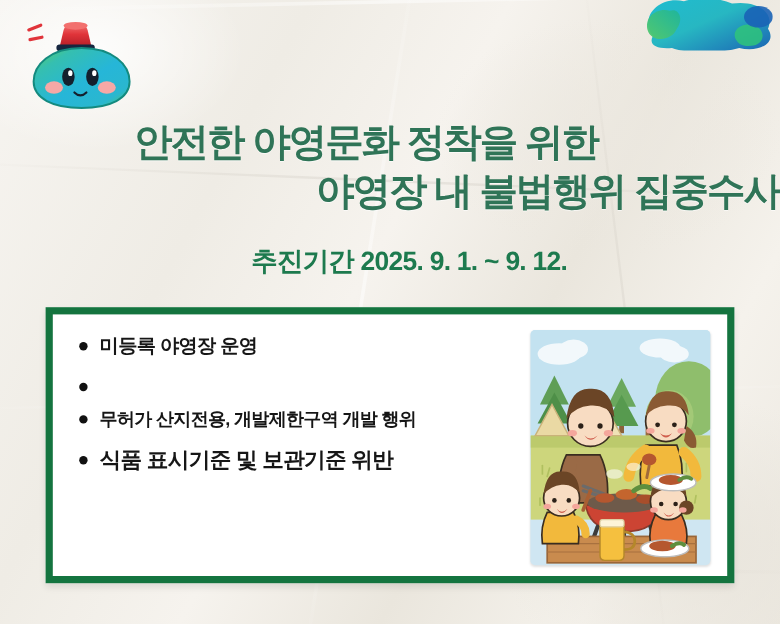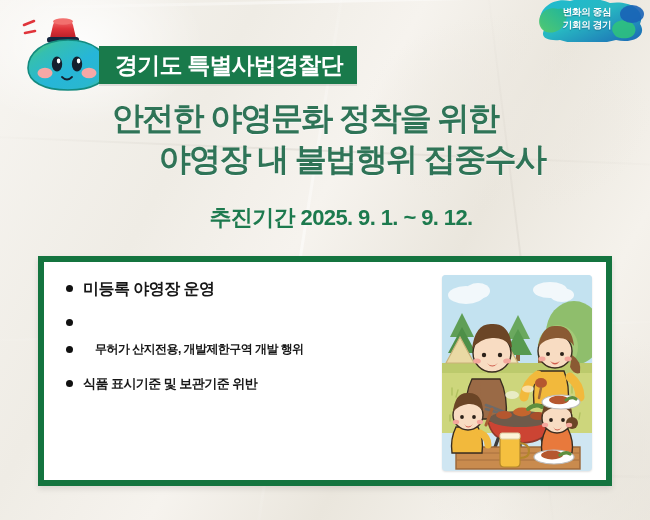--- a/index.html
+++ b/index.html
@@ -57,21 +57,21 @@
   }
 
   
   #title-block{position:absolute;left:0;right:0;top:98px;text-align:center;}
   #title-block .line{
     color:#2f7457;font-weight:700;letter-spacing:-1.6px;
     font-size:32px;line-height:41px;white-space:nowrap;
     text-shadow:0 1px 0 rgba(255,255,255,.6);
   }
   #title-block .line1{padding-right:40px;}
-  #title-block .line2{padding-left:54px;}
+  #title-block .line2{padding-left:54px;text-align:right;}
 
   
   #period{
     position:absolute;left:0;right:0;top:203px;text-align:center;
     color:#1d7a4e;font-weight:700;font-size:22px;letter-spacing:-.6px;
     white-space:nowrap;
     margin-left:32px;
   }
 
   
@@ -94,22 +94,22 @@
     width:7px;height:7px;border-radius:50%;background:#111111;
     margin:7px 10px 0 0;flex:0 0 auto;
   }
   .bullet .btxt{
     color:#161616;font-weight:700;font-size:15px;line-height:21px;
     letter-spacing:-.55px;white-space:nowrap;
   }
   .bullet.b1 .btxt{font-size:16px;}
   .bullet.b2 .btxt{font-size:15.5px;}
   .bullet.b3 .btxt{font-size:15px;}
-  .bullet.b4 .btxt{font-size:12px;margin-left:12px;}
-  .bullet.b5 .btxt{font-size:13px;}
+  .bullet.b4 .btxt{font-size:15px;}
+  .bullet.b5 .btxt{font-size:18px;}
 
   
   #illus{
     position:absolute;right:14px;top:13px;width:150px;height:196px;
     border-radius:4px;overflow:hidden;background:#cfe6f2;
     box-shadow:0 1px 2px rgba(0,0,0,.12);
   }
   #illus svg{display:block;width:150px;height:196px;}
 </style>
 </head>
@@ -135,24 +135,20 @@
         <linearGradient id="bg2" x1="0" y1="1" x2="1" y2="0">
           <stop offset="0%" stop-color="#54c96b"></stop>
           <stop offset="100%" stop-color="#1fb59a"></stop>
         </linearGradient>
       </defs>
       <path d="M8 30 C -4 14, 14 -4, 34 1 C 48 -3, 62 -2, 74 3 C 94 0, 110 10, 104 24 C 112 36, 96 44, 80 40 C 62 45, 38 45, 24 40 C 12 41, 4 38, 8 30 Z" fill="url(#bg1)"></path>
       <path d="M4 26 C 0 14, 12 6, 22 9 C 30 6, 34 16, 28 24 C 24 34, 8 36, 4 26 Z" fill="url(#bg2)" opacity=".95"></path>
       <path d="M78 34 C 72 26, 82 18, 92 21 C 102 24, 102 36, 92 38 C 86 39, 80 38, 78 34 Z" fill="#2fc47a" opacity=".85"></path>
       <ellipse cx="96" cy="14" rx="12" ry="9" fill="#1a63b6" opacity=".9"></ellipse>
     </svg>
-    <div class="btext">
-      <div>변화의 중심</div>
-      <div>기회의 경기</div>
-    </div>
   </div>
 
   <div id="mascot">
     <svg viewBox="0 0 92 82">
       <defs>
         <linearGradient id="mb" x1="0" y1="0" x2="1" y2="1">
           <stop offset="0%" stop-color="#5fcf57"></stop>
           <stop offset="22%" stop-color="#35bfb0"></stop>
           <stop offset="55%" stop-color="#26b6d8"></stop>
           <stop offset="82%" stop-color="#2ab7cf"></stop>
@@ -181,23 +177,20 @@
 
       <ellipse cx="35" cy="52" rx="5.2" ry="7.6" fill="#14202e"></ellipse>
       <ellipse cx="55" cy="52" rx="5.2" ry="7.6" fill="#14202e"></ellipse>
       <ellipse cx="36.6" cy="49" rx="1.8" ry="2.4" fill="#ffffff"></ellipse>
       <ellipse cx="56.6" cy="49" rx="1.8" ry="2.4" fill="#ffffff"></ellipse>
 
       <path d="M40 65 Q45 70 50 65" stroke="#14202e" stroke-width="1.8" fill="none" stroke-linecap="round"></path>
     </svg>
   </div>
 
-  <div id="org-banner">
-    <span class="txt">경기도 특별사법경찰단</span>
-  </div>
 
   <div id="title-block">
     <div class="line line1">안전한 야영문화 정착을 위한</div>
     <div class="line line2">야영장 내 불법행위 집중수사</div>
   </div>
 
   <div id="period">추진기간 2025. 9. 1.  ~  9. 12.</div>
 
   <div id="card">
 

